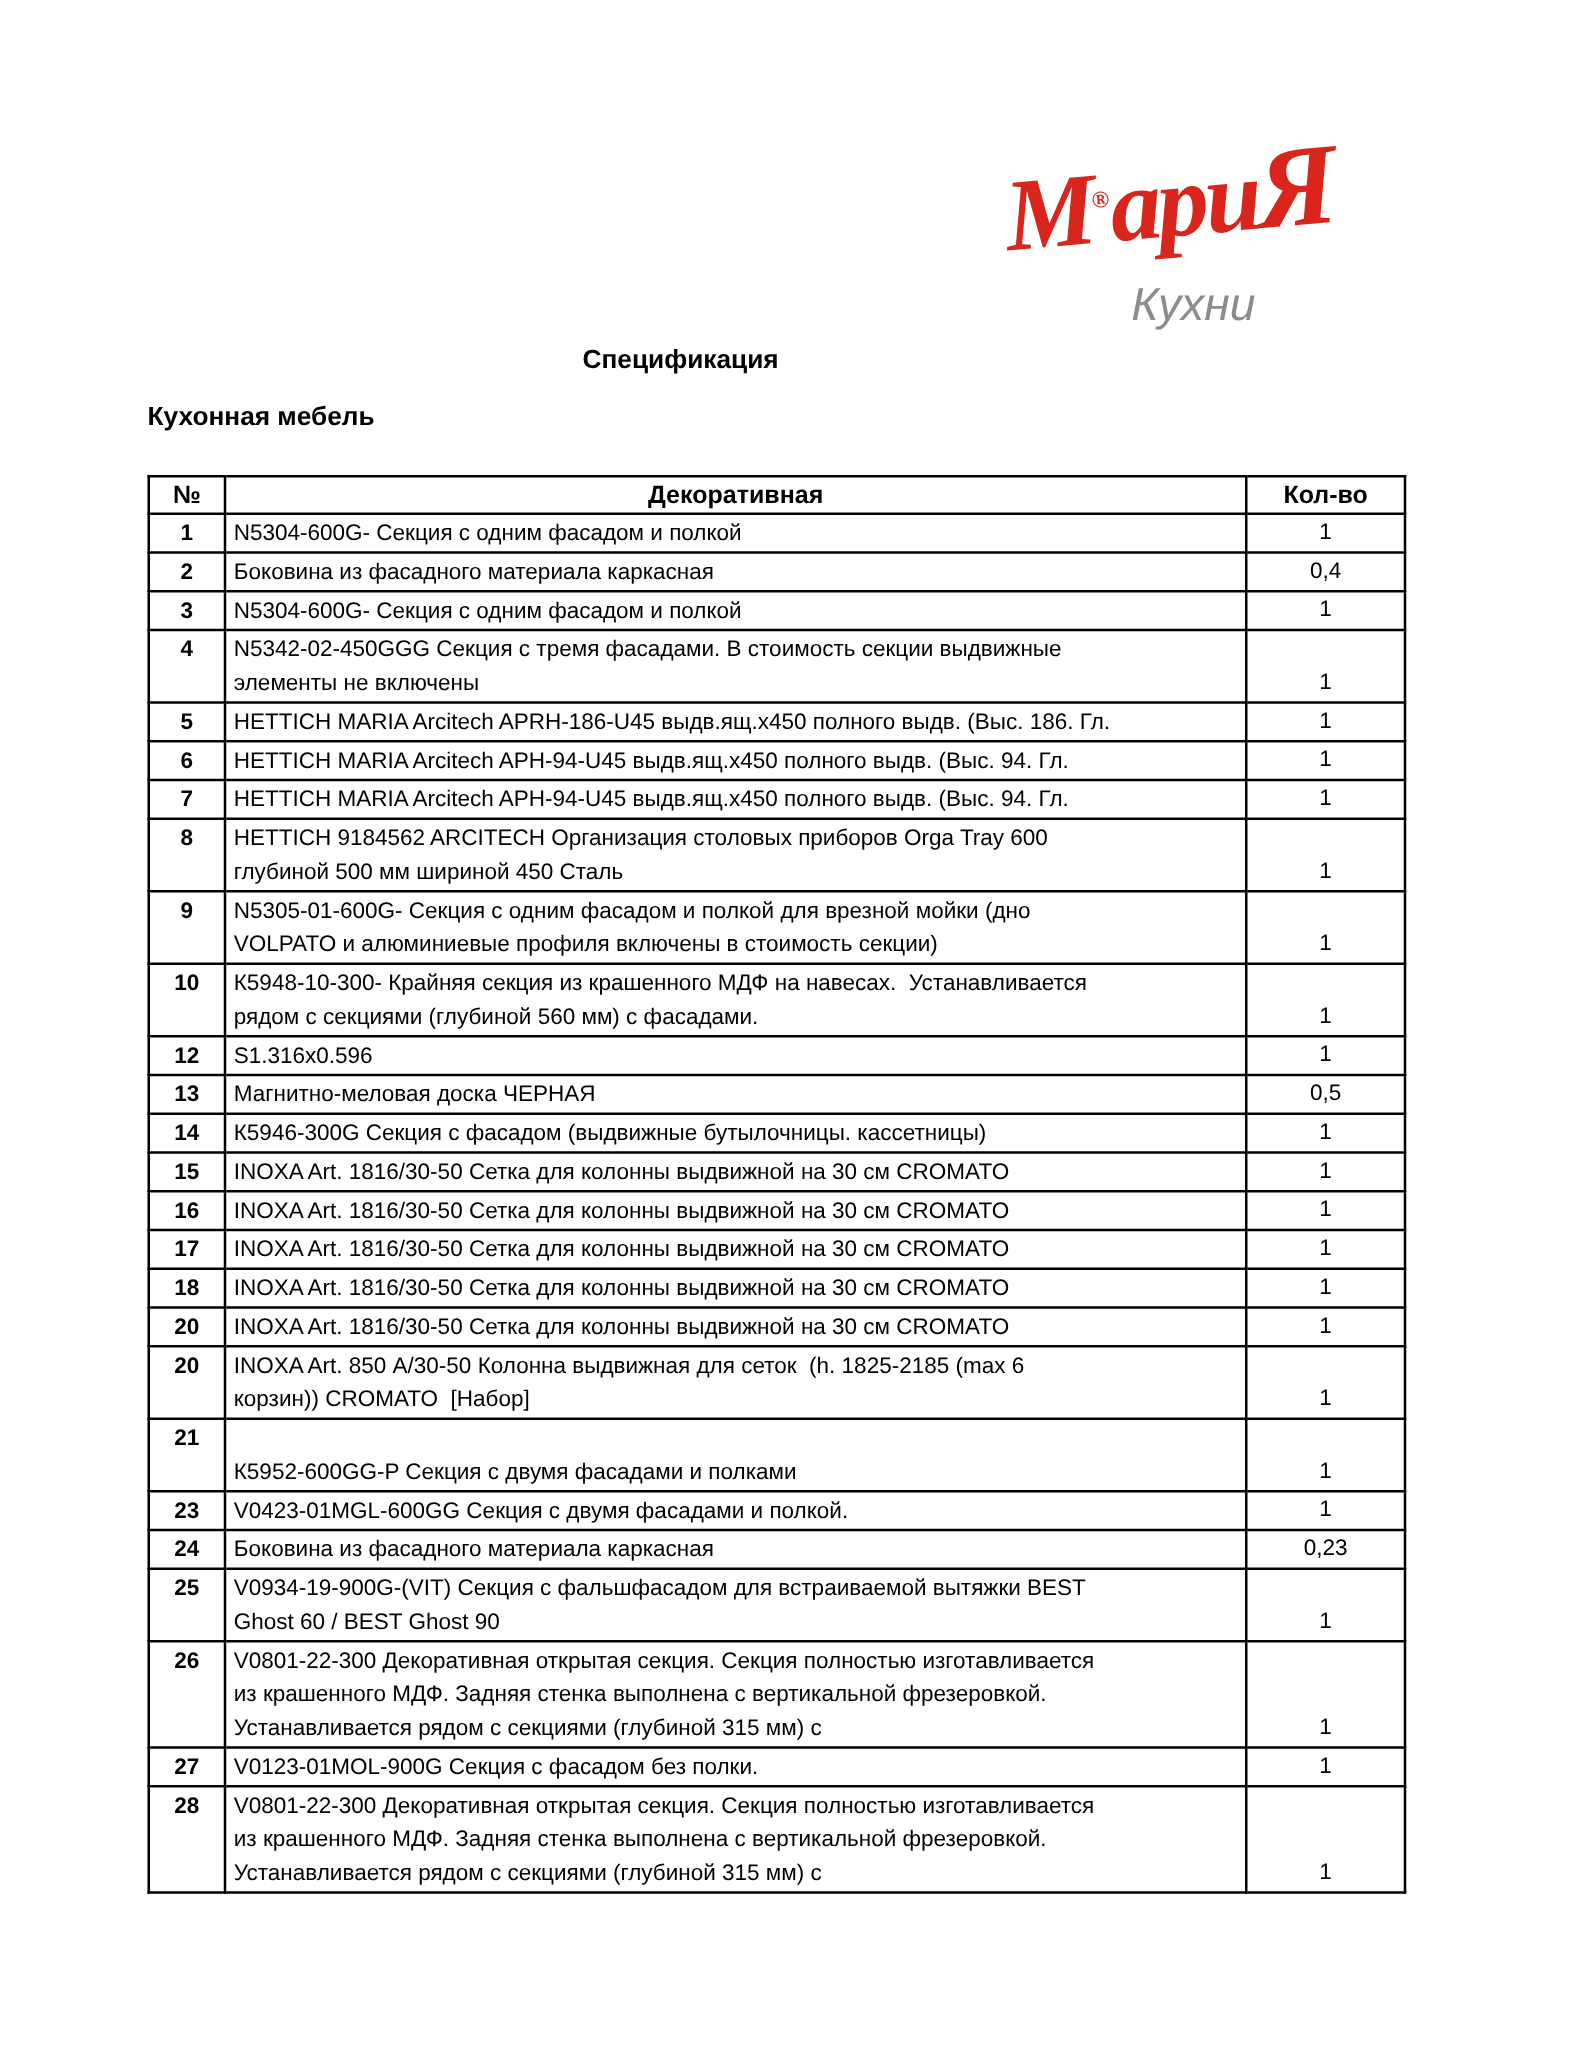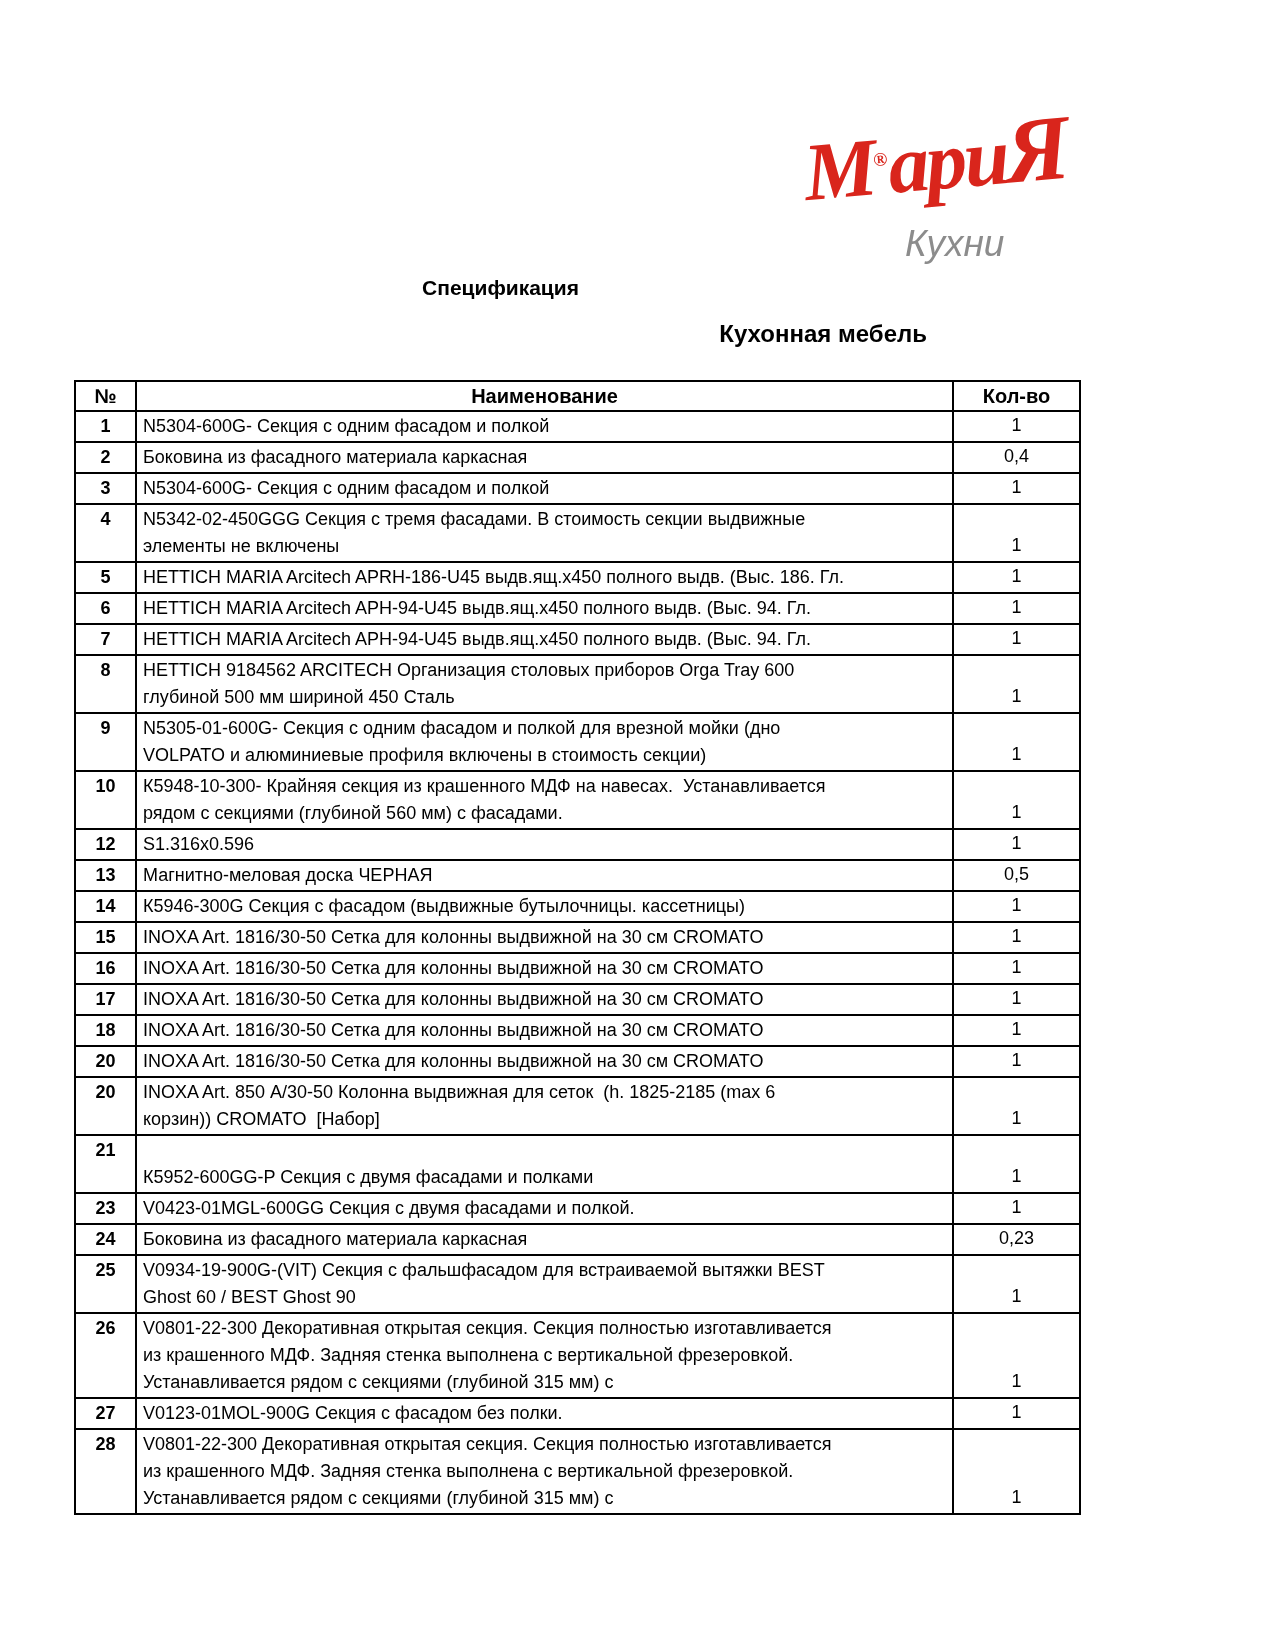--- a/index.html
+++ b/index.html
@@ -15,23 +15,23 @@
     font-style:italic; font-weight:bold; font-size:82px; line-height:1.05;
     color:#d9251c; letter-spacing:-3px; transform:rotate(-5deg);
   }
   .logo-script .reg { font-size:19px; vertical-align:28px; letter-spacing:0; }
   .logo-script .bigya { font-size:92px; }
   .logo-sub {
     font-style:italic; color:#8c8c8c; font-size:37px; line-height:1;
     margin-top:18px; padding-left:150px; text-align:left;
   }
   
-  .content { margin-left:74px; width:853px; }
+  .content { margin-left:118px; width:853px; }
   .doc-title { margin:276px 0 0 0; font-size:21px; line-height:24px; font-weight:bold; text-align:center; }
-  .doc-subtitle { margin:22px 0 0 0; font-size:24px; line-height:24px; font-weight:bold; text-align:right; }
+  .doc-subtitle { margin:22px 0 0 0; font-size:21px; line-height:24px; font-weight:bold; text-align:left; }
   
   table.spec { border-collapse:collapse; table-layout:fixed; width:1005px; margin-top:34px; }
   .spec th, .spec td { border:2px solid #000; overflow:hidden; }
   .spec thead th { font-size:20px; font-weight:bold; text-align:center; height:28px; line-height:28px; padding:0; }
   .spec td { font-size:18px; line-height:27px; }
   .spec td.c-num { font-weight:bold; text-align:center; vertical-align:top; padding:1px 0 0 0; }
   .spec td.c-name { vertical-align:top; padding:1px 4px 1px 6px; white-space:pre-wrap; }
   .spec td.c-qty { text-align:center; vertical-align:bottom; padding:0 0 2px 0; }
 </style>
 </head>
@@ -48,21 +48,21 @@
 
   <table class="spec">
     <colgroup>
       <col style="width:61px">
       <col style="width:817px">
       <col style="width:127px">
     </colgroup>
     <thead>
       <tr>
         <th>№</th>
-        <th>Наименование</th>
+        <th>Декоративная</th>
         <th>Кол-во</th>
       </tr>
     </thead>
     <tbody id="rows-body">
         <tr>
           <td class="c-num">1</td>
           <td class="c-name">N5304-600G- Секция с одним фасадом и полкой</td>
           <td class="c-qty">1</td>
         </tr>
         <tr>

